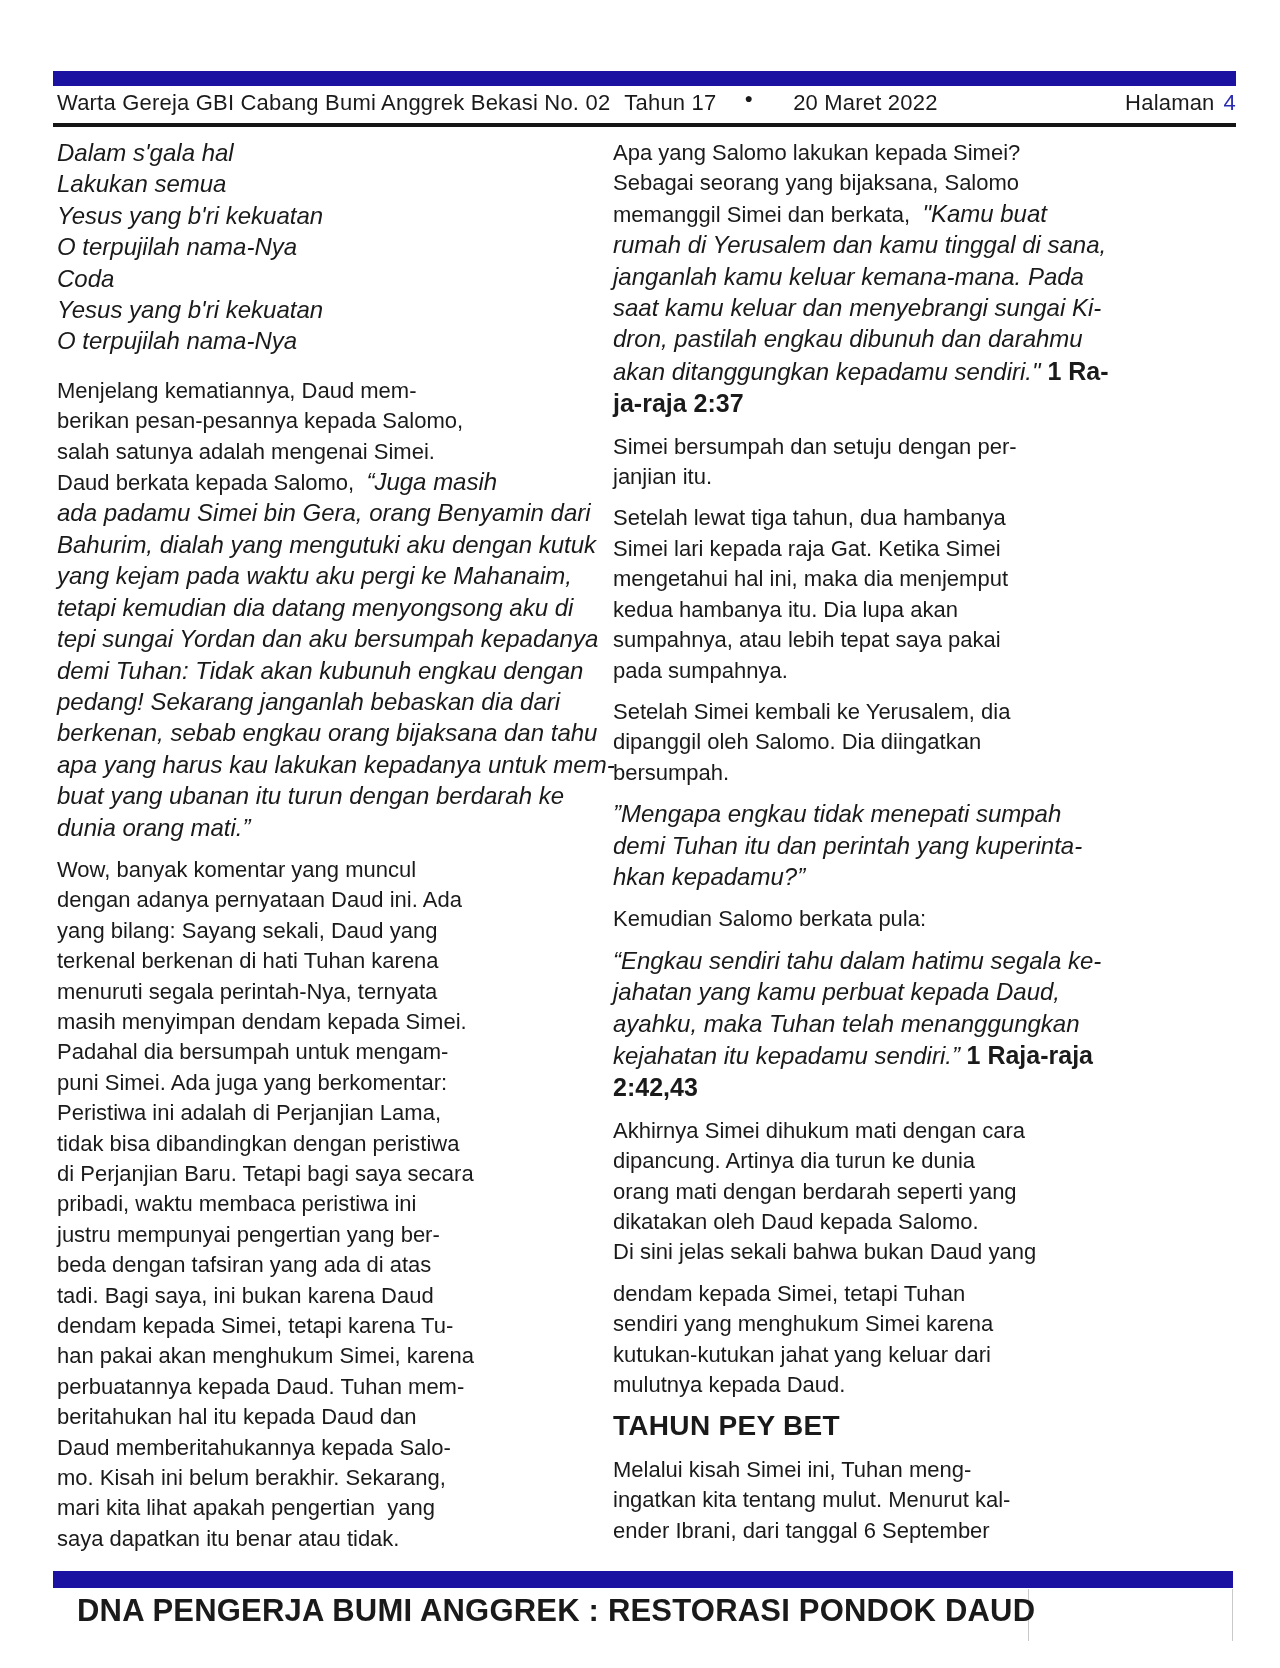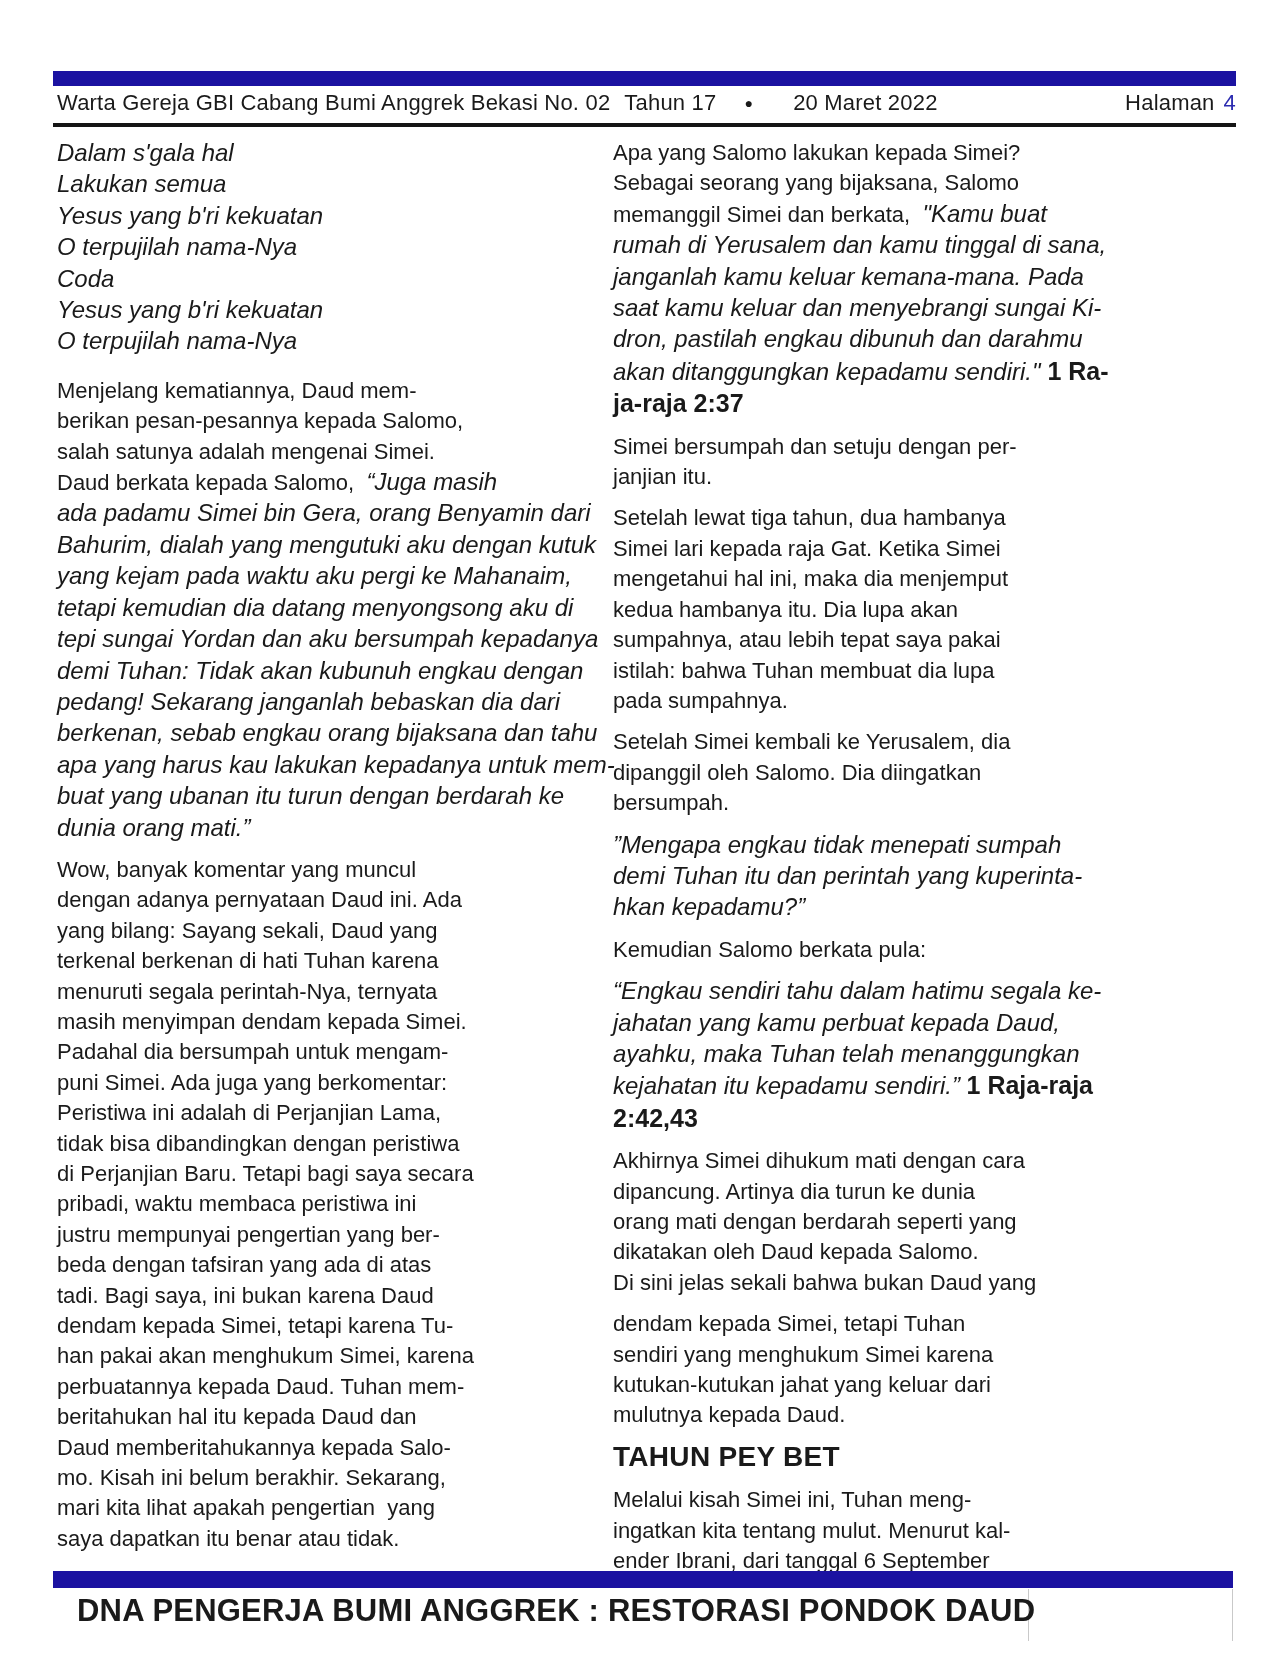--- a/index.html
+++ b/index.html
@@ -1,21 +1,21 @@
 <!DOCTYPE html>
 <html><head>
 <meta charset="utf-8">
 <style>
   html, body { margin: 0; padding: 0; background: #ffffff; }
   body { font-family: "Liberation Sans", sans-serif; color: #1a1a1a; }
   .page { position: relative; width: 1280px; height: 1668px; background: #ffffff; overflow: hidden; }
 
   
   .masthead-bar { position: absolute; left: 53px; top: 71px; width: 1183px; height: 15px; }
-  .masthead { position: absolute; left: 57px; top: 90px; width: 1179px; display: flex; align-items: center; font-size: 22px; letter-spacing: 0.2px; }
+  .masthead { position: absolute; left: 57px; top: 90px; width: 1179px; display: flex; align-items: flex-start; font-size: 22px; letter-spacing: 0.2px; }
   .masthead .edition { margin-left: 14px; }
   .masthead .bullet { margin-left: 28px; font-size: 14px; }
   .masthead .issue-date { margin-left: 40px; }
   .masthead .page-ref { margin-left: auto; }
   .masthead .page-number { margin-left: 9px; }
   .masthead-rule { position: absolute; left: 53px; top: 123px; width: 1183px; height: 4px; background: #151515; }
 
   
   .content { position: absolute; left: 57px; top: 139px; width: 1179px; display: flex; }
   .col-left { width: 527px; margin-right: 29px; flex: none; }
@@ -122,21 +122,20 @@
         <div class="block" data-name="paragraph">
           <div class="line" data-name="text-line"><span class="seg-n" data-name="text-segment">Simei bersumpah dan setuju dengan per-</span></div>
           <div class="line" data-name="text-line"><span class="seg-n" data-name="text-segment">janjian itu.</span></div>
         </div>
         <div class="block" data-name="paragraph">
           <div class="line" data-name="text-line"><span class="seg-n" data-name="text-segment">Setelah lewat tiga tahun, dua hambanya</span></div>
           <div class="line" data-name="text-line"><span class="seg-n" data-name="text-segment">Simei lari kepada raja Gat. Ketika Simei</span></div>
           <div class="line" data-name="text-line"><span class="seg-n" data-name="text-segment">mengetahui hal ini, maka dia menjemput</span></div>
           <div class="line" data-name="text-line"><span class="seg-n" data-name="text-segment">kedua hambanya itu. Dia lupa akan</span></div>
           <div class="line" data-name="text-line"><span class="seg-n" data-name="text-segment">sumpahnya, atau lebih tepat saya pakai</span></div>
-          <div class="line" data-name="text-line"><span class="seg-n" data-name="text-segment">istilah: bahwa Tuhan membuat dia lupa</span></div>
           <div class="line" data-name="text-line"><span class="seg-n" data-name="text-segment">pada sumpahnya.</span></div>
         </div>
         <div class="block" data-name="paragraph">
           <div class="line" data-name="text-line"><span class="seg-n" data-name="text-segment">Setelah Simei kembali ke Yerusalem, dia</span></div>
           <div class="line" data-name="text-line"><span class="seg-n" data-name="text-segment">dipanggil oleh Salomo. Dia diingatkan</span></div>
           <div class="line" data-name="text-line"><span class="seg-n" data-name="text-segment">bersumpah.</span></div>
         </div>
         <div class="block" data-name="scripture-quote">
           <div class="line" data-name="text-line"><span class="seg-i" data-name="text-segment">”Mengapa engkau tidak menepati sumpah</span></div>
           <div class="line" data-name="text-line"><span class="seg-i" data-name="text-segment">demi Tuhan itu dan perintah yang kuperinta-</span></div>

